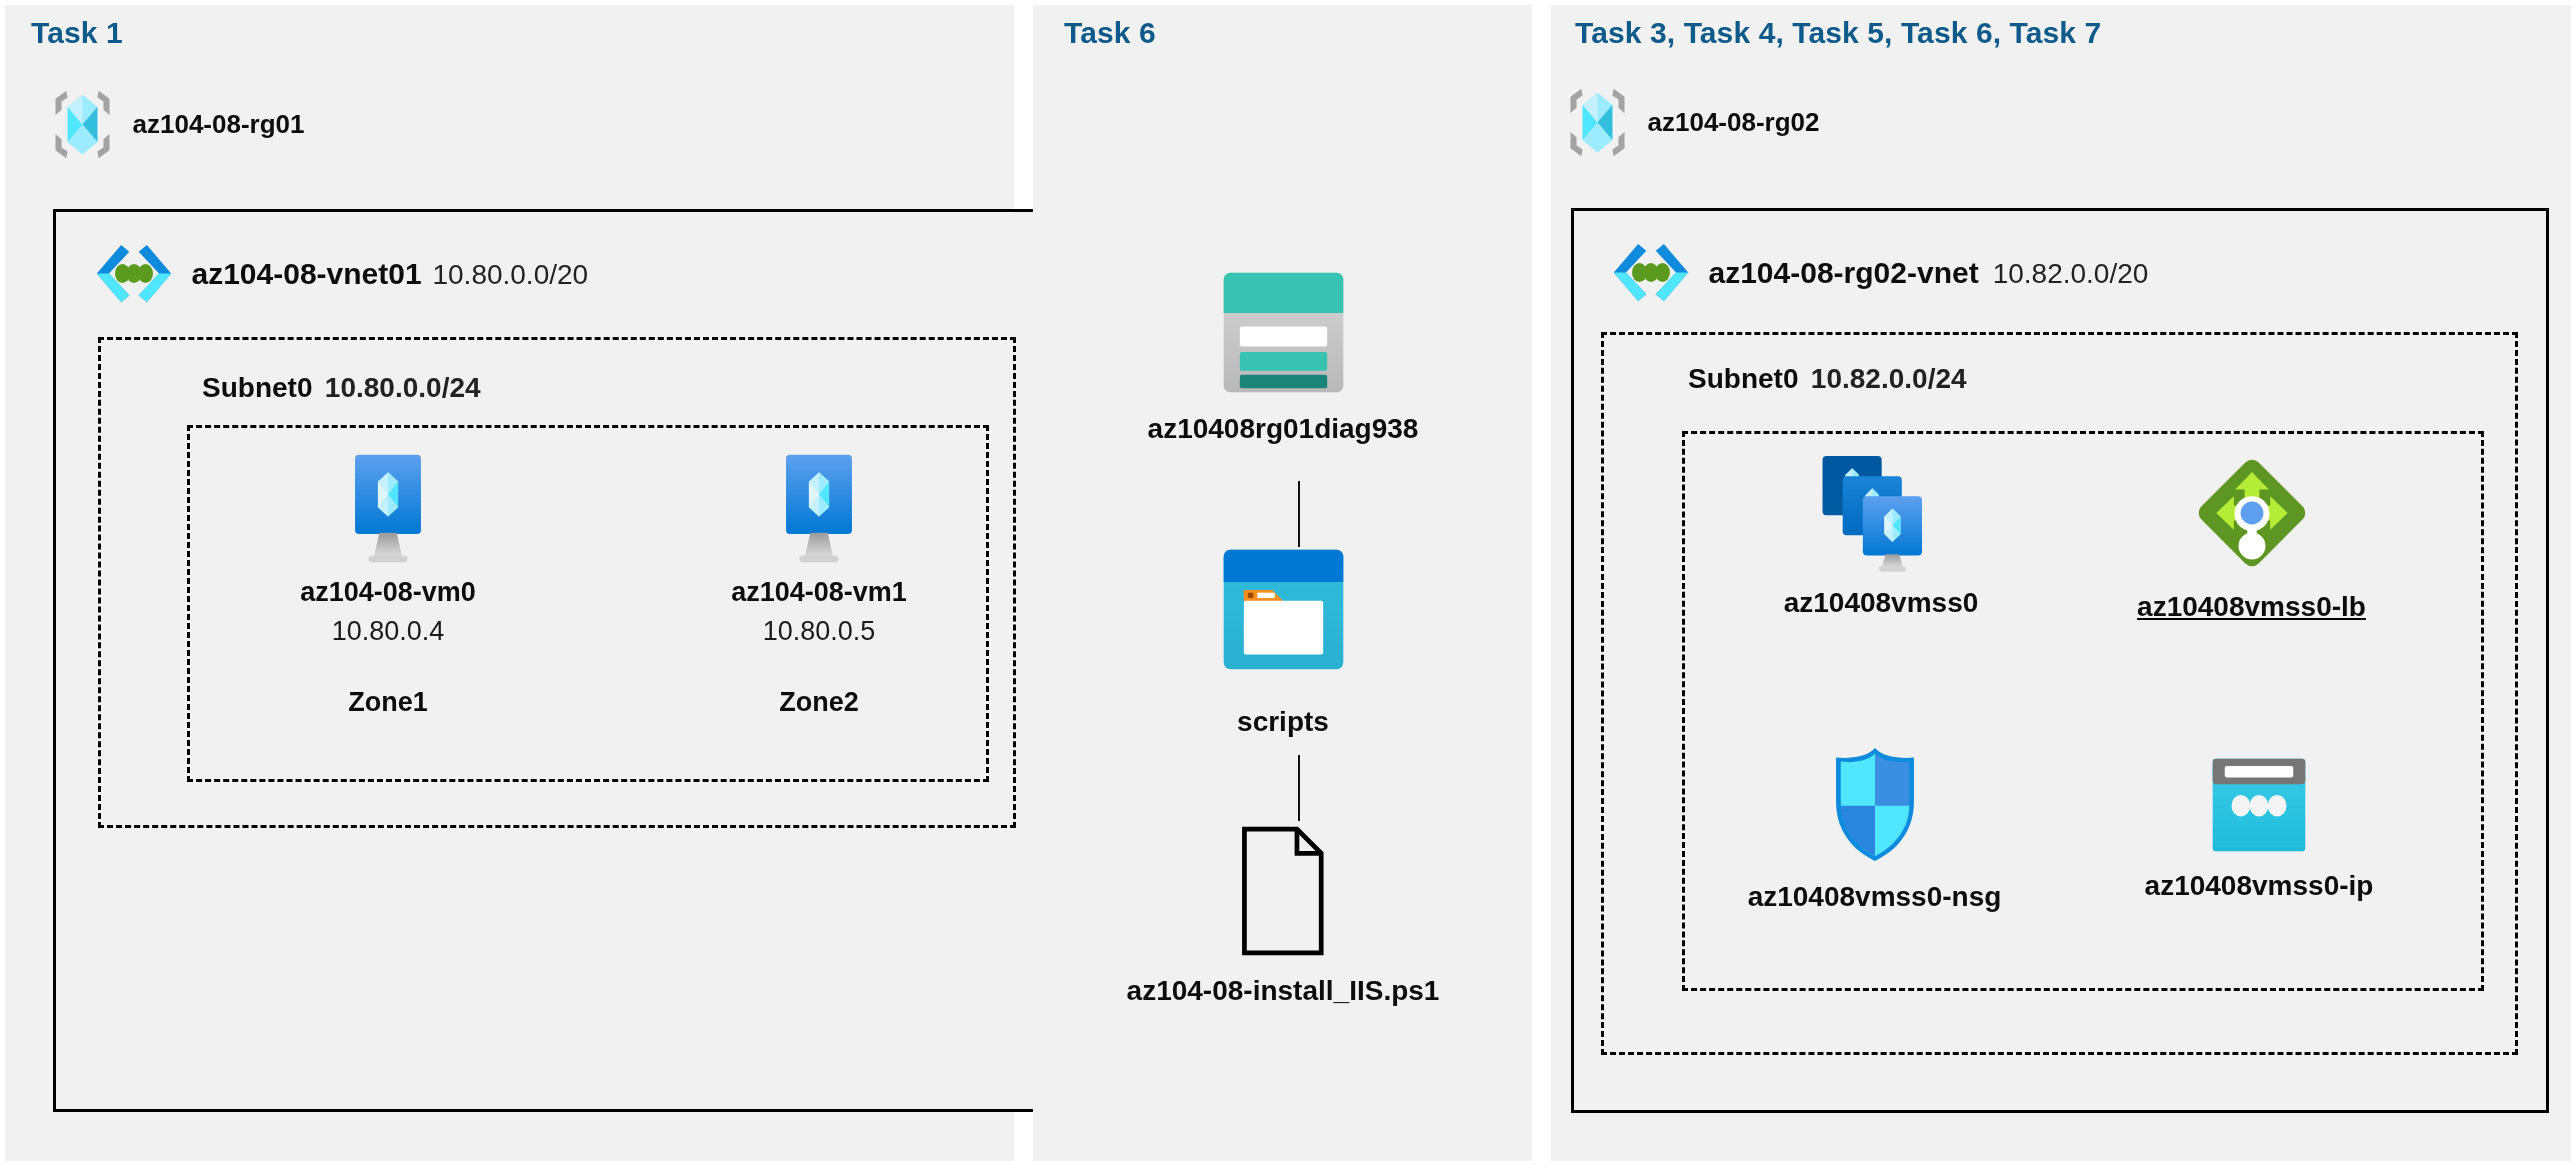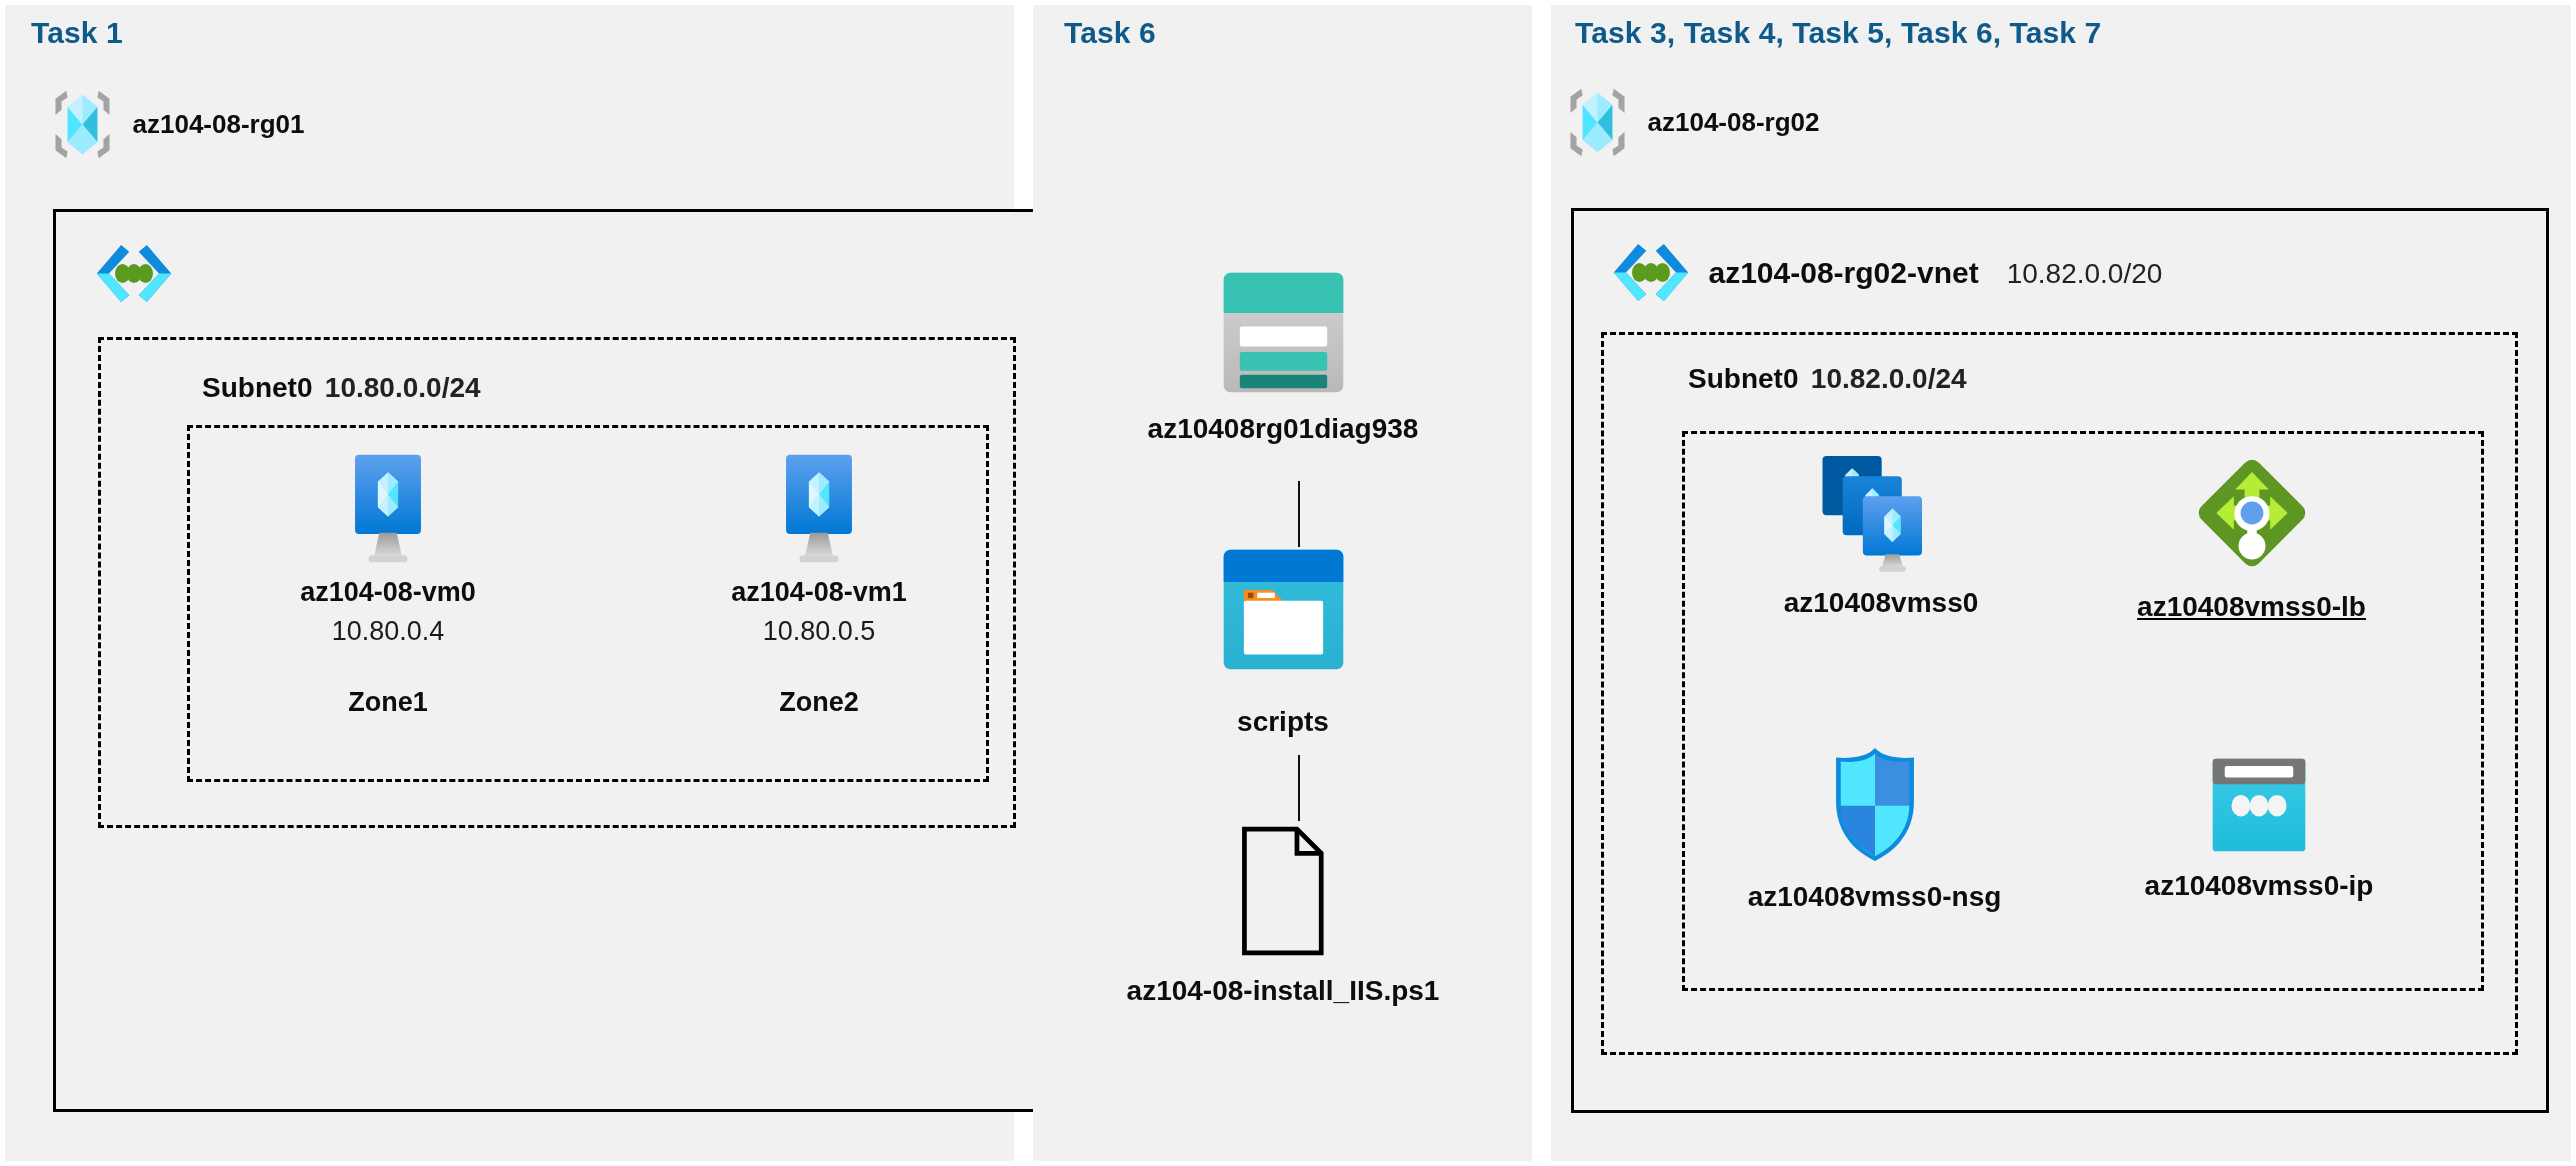--- a/index.html
+++ b/index.html
@@ -63,20 +63,24 @@
     <svg width="80" height="65" viewBox="0 0 118 96">
       <path d="M40 6 L52 16 L22 48 L52 80 L40 90 L4 48 Z" fill="#0f8bdd"></path>
       <path d="M22 48 L52 80 L40 90 L4 48 Z" fill="#50e6ff"></path>
       <path d="M78 6 L66 16 L96 48 L66 80 L78 90 L114 48 Z" fill="#0f8bdd"></path>
       <path d="M96 48 L66 80 L78 90 L114 48 Z" fill="#50e6ff"></path>
       <ellipse cx="42" cy="48" rx="11" ry="14" fill="#5a9a1f"></ellipse>
       <ellipse cx="59" cy="48" rx="11" ry="14" fill="#5a9a1f"></ellipse>
       <ellipse cx="76" cy="48" rx="11" ry="14" fill="#5a9a1f"></ellipse>
     </svg>
   </span>
+  <span style="display:flex;align-items:baseline;gap:10.8px;">
+    <span class="vnet-name">az104-08-vnet01</span>
+    <span class="vnet-cidr">10.80.0.0/20</span>
+  </span>
 </div>
 
 <div class="dashbox" style="left:98px;top:337px;width:918px;height:491px;"></div>
 <div class="subnet-head" style="left:202px;top:372px;">
   <span class="subnet-name">Subnet0</span>
   <span class="subnet-cidr" style="margin-left:9.4px;">10.80.0.0/24</span>
 </div>
 
 <div class="dashbox" style="left:187px;top:425px;width:802px;height:357px;"></div>
 
@@ -226,21 +230,21 @@
     <svg width="80" height="65" viewBox="0 0 118 96">
       <path d="M40 6 L52 16 L22 48 L52 80 L40 90 L4 48 Z" fill="#0f8bdd"></path>
       <path d="M22 48 L52 80 L40 90 L4 48 Z" fill="#50e6ff"></path>
       <path d="M78 6 L66 16 L96 48 L66 80 L78 90 L114 48 Z" fill="#0f8bdd"></path>
       <path d="M96 48 L66 80 L78 90 L114 48 Z" fill="#50e6ff"></path>
       <ellipse cx="42" cy="48" rx="11" ry="14" fill="#5a9a1f"></ellipse>
       <ellipse cx="59" cy="48" rx="11" ry="14" fill="#5a9a1f"></ellipse>
       <ellipse cx="76" cy="48" rx="11" ry="14" fill="#5a9a1f"></ellipse>
     </svg>
   </span>
-  <span style="display:flex;align-items:baseline;gap:28px;">
+  <span style="display:flex;align-items:baseline;gap:14px;">
     <span class="vnet-name">az104-08-rg02-vnet</span>
     <span class="vnet-cidr">10.82.0.0/20</span>
   </span>
 </div>
 
 <div class="dashbox" style="left:1601px;top:332px;width:917px;height:723px;"></div>
 <div class="subnet-head" style="left:1688px;top:363px;">
   <span class="subnet-name">Subnet0</span>
   <span class="subnet-cidr" style="margin-left:9.4px;">10.82.0.0/24</span>
 </div>

